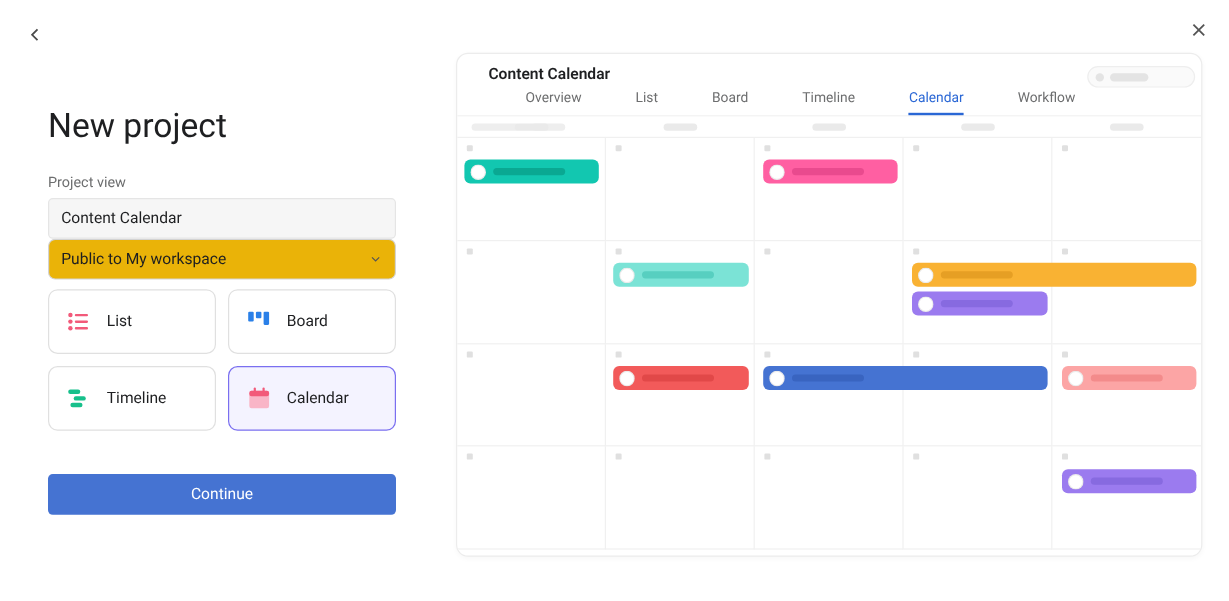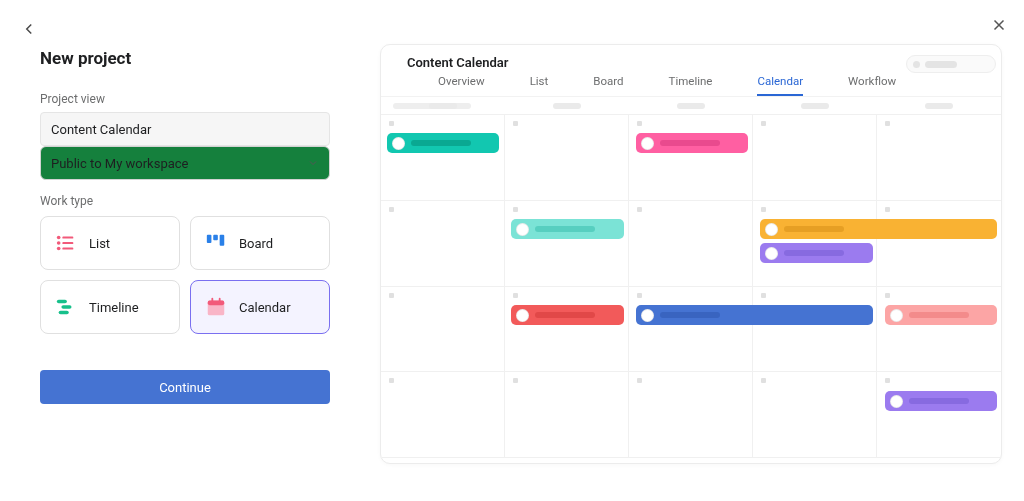--- a/index.html
+++ b/index.html
@@ -2,26 +2,26 @@
 <html><head>
 <meta charset="utf-8">
 <style>
   * { box-sizing: border-box; margin: 0; padding: 0; font-family: -apple-system, BlinkMacSystemFont, "Segoe UI", Roboto, sans-serif; }
   body { width: 1024px; height: 501px; overflow: hidden; background: #fff; position: relative; }
 
   .back-btn { position: absolute; top: 20px; left: 20px; width: 18px; height: 18px; cursor: pointer; color:#4a4a4a; }
   .close-btn { position: absolute; top: 16px; right: 16px; width: 18px; height: 18px; cursor: pointer; color:#555; }
 
   .left-panel { position: absolute; left: 40px; top: 48px; width: 290px; }
-  .title { font-size: 17px; font-weight: 700; color: #1e1f21; margin-bottom: 24px; }
+  .title { font-size: 28px; font-weight: 400; color: #1e1f21; margin-bottom: 24px; margin-top: 40px; }
 
   .field-label { font-size: 12px; color: #6d6e6f; margin-bottom: 6px; margin-top: 14px; }
 
   .text-input { width: 100%; height: 34px; border: 1px solid #e5e5e5; background: #f6f6f6; border-radius: 4px; padding: 0 10px; font-size: 13px; color: #1e1f21; }
-  .select { width: 100%; height: 34px; border: 1px solid #d3d3d3; border-radius: 6px; padding: 0 10px; font-size: 13px; color: #1e1f21; display:flex; align-items:center; justify-content:space-between; cursor:pointer; background:#15803d; }
+  .select { width: 100%; height: 34px; border: 1px solid #d3d3d3; border-radius: 6px; padding: 0 10px; font-size: 13px; color: #1e1f21; display:flex; align-items:center; justify-content:space-between; cursor:pointer; background:#eab308; }
   .chevron-down { width:12px; height:12px; }
 
   .view-grid { display:grid; grid-template-columns: 1fr 1fr; gap: 10px; margin-top:8px;}
   .view-card { height: 54px; border: 1px solid #e0e0e0; border-radius: 8px; display:flex; align-items:center; gap:12px; padding: 0 14px; cursor:pointer; background:#fff; font-size:13px; color:#1e1f21; }
   .view-card.selected { border:1.5px solid #7a6ff0; background:#f4f3ff; }
   .view-icon { width:22px; height:22px; flex-shrink:0; }
 
   .continue-btn { margin-top: 36px; width:100%; height: 34px; background:#4573d2; color:#fff; border:none; border-radius:4px; font-size:13px; cursor:pointer; }
 
   
@@ -77,21 +77,20 @@
   <div class="field-label">Project view</div>
   <input class="text-input" value="Content Calendar" style="">
 
   <div class="select">
     <span>Public to My workspace</span>
     <svg class="chevron-down" viewBox="0 0 24 24" fill="none" stroke="#555" stroke-width="2">
         <path d="M6 9l6 6 6-6"></path>
       </svg>
   </div>
 
-  <div class="field-label">Work type</div>
 
   <div class="view-grid">
     <div class="view-card">
       <svg class="view-icon" viewBox="0 0 24 24">
         <circle cx="4" cy="6" r="2" fill="#f25a7a"></circle>
           <rect x="8" y="5" width="12" height="2.2" rx="1" fill="#f25a7a"></rect>
         <circle cx="4" cy="12" r="2" fill="#f25a7a"></circle>
           <rect x="8" y="11" width="12" height="2.2" rx="1" fill="#f25a7a"></rect>
         <circle cx="4" cy="18" r="2" fill="#f25a7a"></circle>
           <rect x="8" y="17" width="12" height="2.2" rx="1" fill="#f25a7a"></rect>

